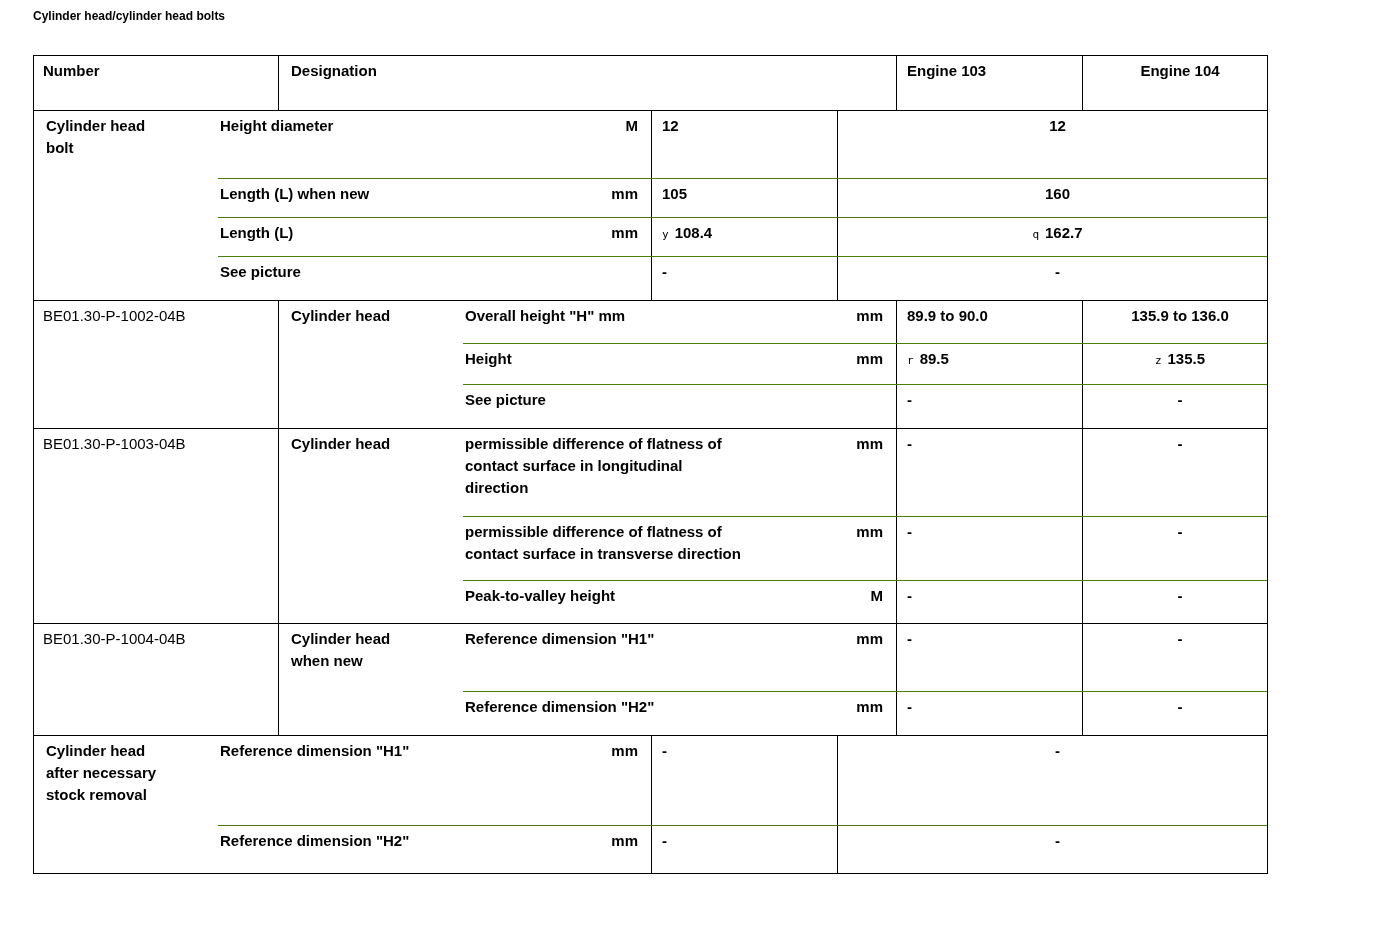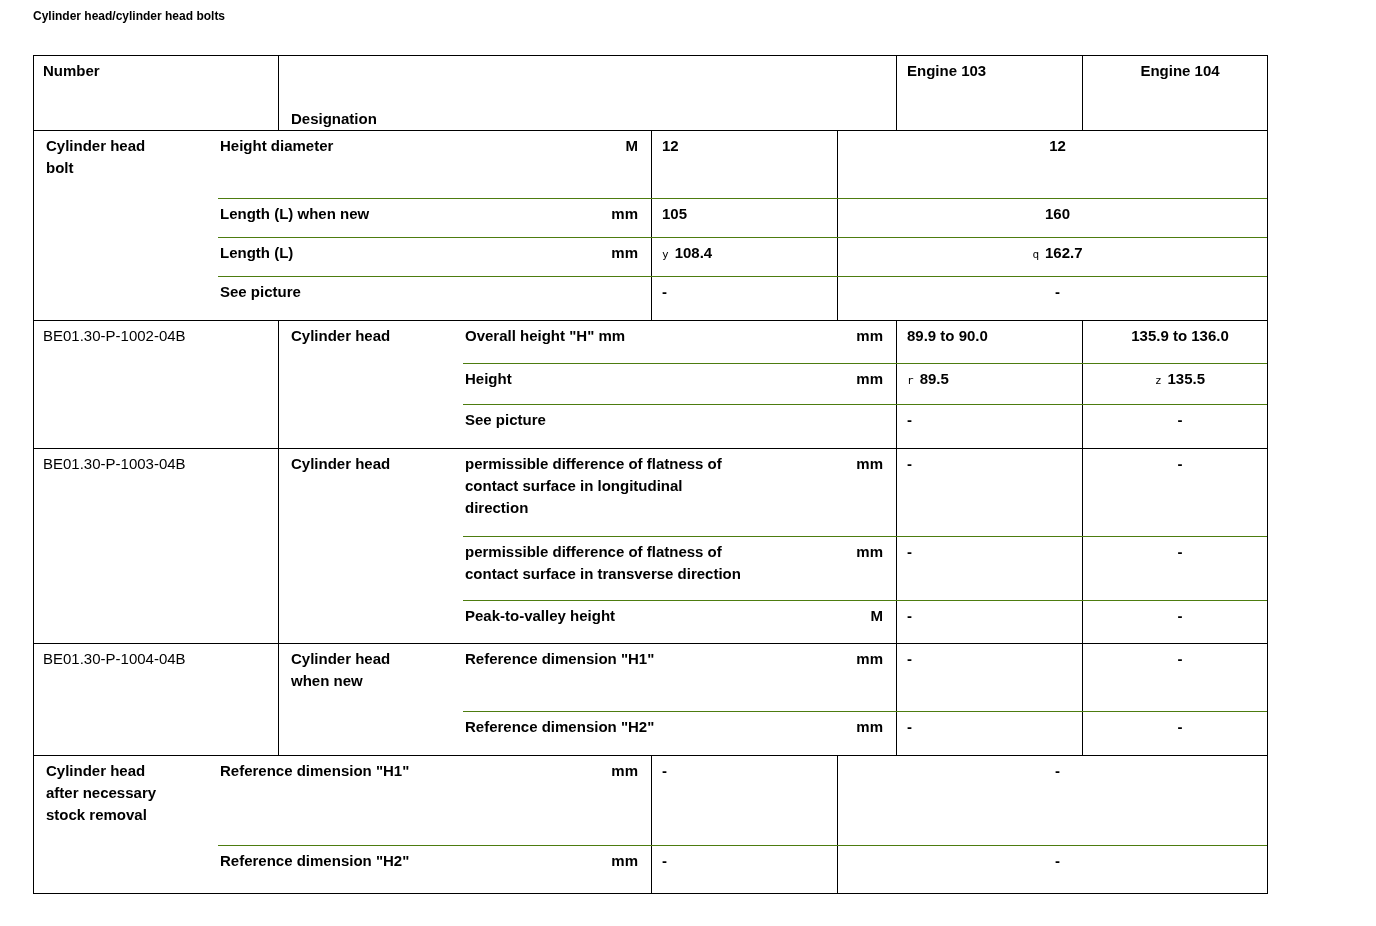--- a/index.html
+++ b/index.html
@@ -4,21 +4,21 @@
 <style>
   html,body{margin:0;padding:0;background:#fff;}
   body{width:1376px;height:926px;position:relative;font-family:"Liberation Sans",sans-serif;color:#000;}
   .title{position:absolute;left:33px;top:9px;font-size:12px;font-weight:bold;}
   .spec-table{position:absolute;left:33px;top:55px;width:1235px;box-sizing:border-box;border:1px solid #000;display:flex;flex-direction:column;}
   .trow{display:flex;box-sizing:border-box;}
   .trow + .trow{border-top:1px solid #000;}
   .cell{box-sizing:border-box;padding-top:4px;font-size:15px;line-height:22px;}
   .b{font-weight:bold;}
   .c-num{width:245px;border-right:1px solid #000;padding-left:9px;padding-right:6px;}
-  .c-desig-header{width:617px;padding-left:12px;margin-top:48px;}
+  .c-desig-header{width:617px;padding-left:12px;}
   .c-label{width:184px;padding-left:12px;white-space:pre-line;}
   .subs{flex:1;display:flex;flex-direction:column;}
   .sub{display:flex;box-sizing:border-box;align-items:stretch;}
   .sub + .sub{border-top:1px solid #4d7c0f;}
   .sub:last-child{flex:1;}
   .c-spec{width:383px;padding-left:2px;padding-right:6px;white-space:pre-line;}
   .c-unit{width:50px;text-align:right;padding-right:13px;}
   .c-e103{width:186px;border-left:1px solid #000;padding-left:10px;}
   .c-e104{flex:1;border-left:1px solid #000;padding-left:10px;text-align:center;}
   .hdr{min-height:54px;}

